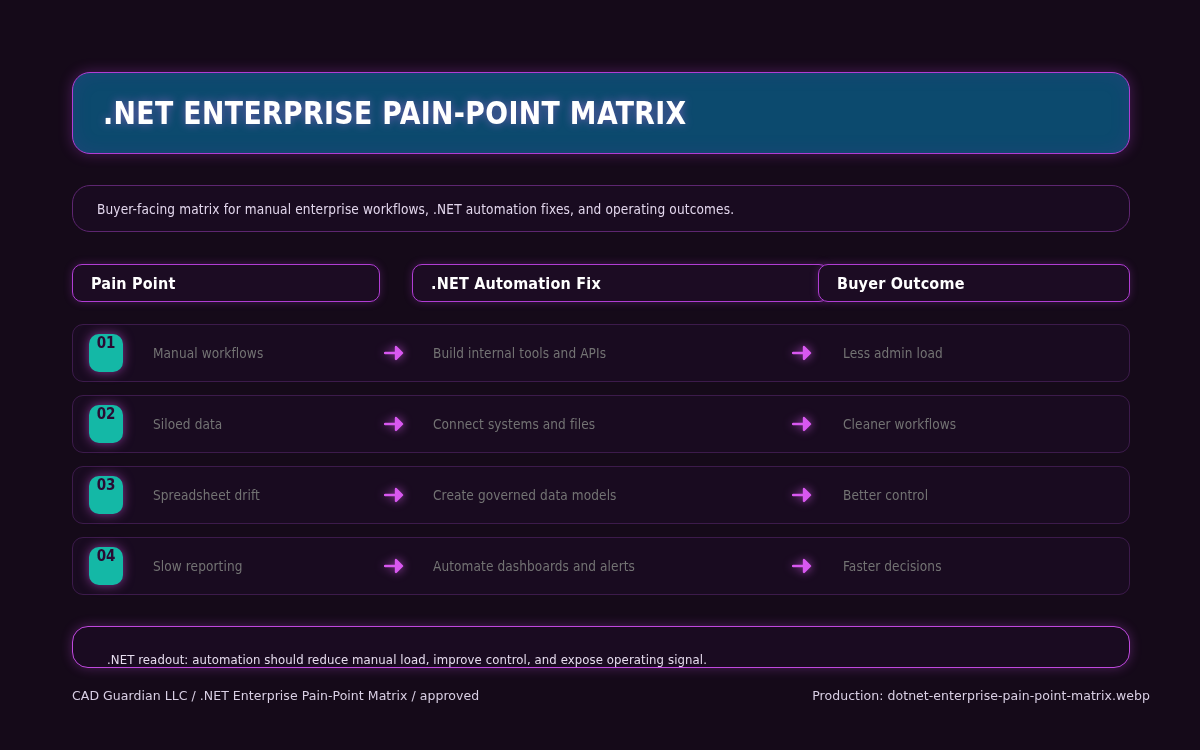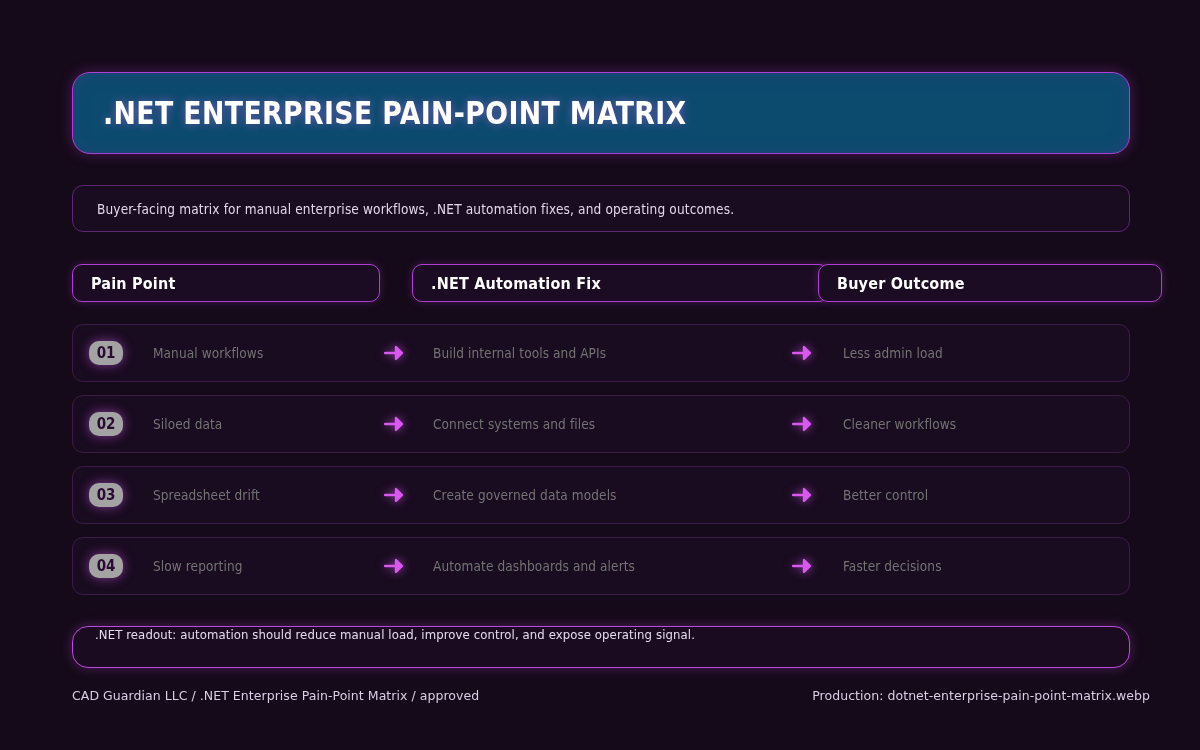--- a/index.html
+++ b/index.html
@@ -53,21 +53,21 @@
   }
 
   
   .subtitle-bar {
     position: absolute;
     left: 72px;
     top: 185px;
     width: 1058px;
     height: 47px;
     border: 1px solid #5d2670;
-    border-radius: 11px;
+    border-radius: 18px;
     background: #190b20;
     display: flex;
     align-items: center;
     padding: 0 24px;
   }
   .subtitle-text {
     font-family: "DejaVu Sans Condensed", "Liberation Sans Narrow", "Liberation Sans", sans-serif;
     font-size: 13.5px;
     color: #e2d6ec;
     letter-spacing: 0.15px;
@@ -89,21 +89,21 @@
     border: 1.3px solid #b13dd4;
     border-radius: 10px;
     background: #1c0c23;
     box-shadow: 0 0 9px rgba(195, 70, 230, 0.26);
     display: flex;
     align-items: center;
     padding: 0 18px;
   }
   .hdr-0 { left: 0px;   width: 308px; }
   .hdr-1 { left: 340px; width: 417px; }
-  .hdr-2 { left: 746px; width: 344px; }
+  .hdr-2 { left: 746px; width: 312px; }
   .hdr-text {
     font-family: "DejaVu Sans Condensed", "Liberation Sans Narrow", "Liberation Sans", sans-serif;
     font-size: 16px;
     font-weight: bold;
     color: #ffffff;
     letter-spacing: 0.2px;
     white-space: nowrap;
   }
 
   
@@ -122,26 +122,26 @@
     background: #190b20;
     display: flex;
     align-items: center;
   }
   .badge {
     position: absolute;
     left: 16px;
     top: 50%;
     transform: translateY(-50%);
     width: 34px;
-    height: 24px;
+    height: 38px;
     border-radius: 10px;
-    background: #a3a3a3;
+    background: #14b8a6;
     box-shadow: 0 0 11px rgba(220, 95, 240, 0.55);
     display: flex;
-    align-items: center;
+    align-items: flex-start;
     justify-content: center;
   }
   .badge span {
     font-family: "DejaVu Sans Condensed", "Liberation Sans Narrow", "Liberation Sans", sans-serif;
     font-size: 15px;
     font-weight: bold;
     color: #2a0b33;
     letter-spacing: -0.2px;
   }
   .cell {
@@ -178,22 +178,22 @@
     position: absolute;
     left: 72px;
     top: 626px;
     width: 1058px;
     height: 42px;
     border: 1.4px solid #bf48de;
     border-radius: 16px;
     background: #1a0b21;
     box-shadow: 0 0 12px rgba(205, 80, 240, 0.30);
     display: flex;
-    align-items: flex-start;
-    padding: 0 22px;
+    align-items: flex-end;
+    padding: 0 34px;
   }
   .readout-text {
     font-family: "DejaVu Sans Condensed", "Liberation Sans Narrow", "Liberation Sans", sans-serif;
     font-size: 13px;
     color: #e6dcee;
     letter-spacing: 0.1px;
     white-space: nowrap;
   }
 
   

